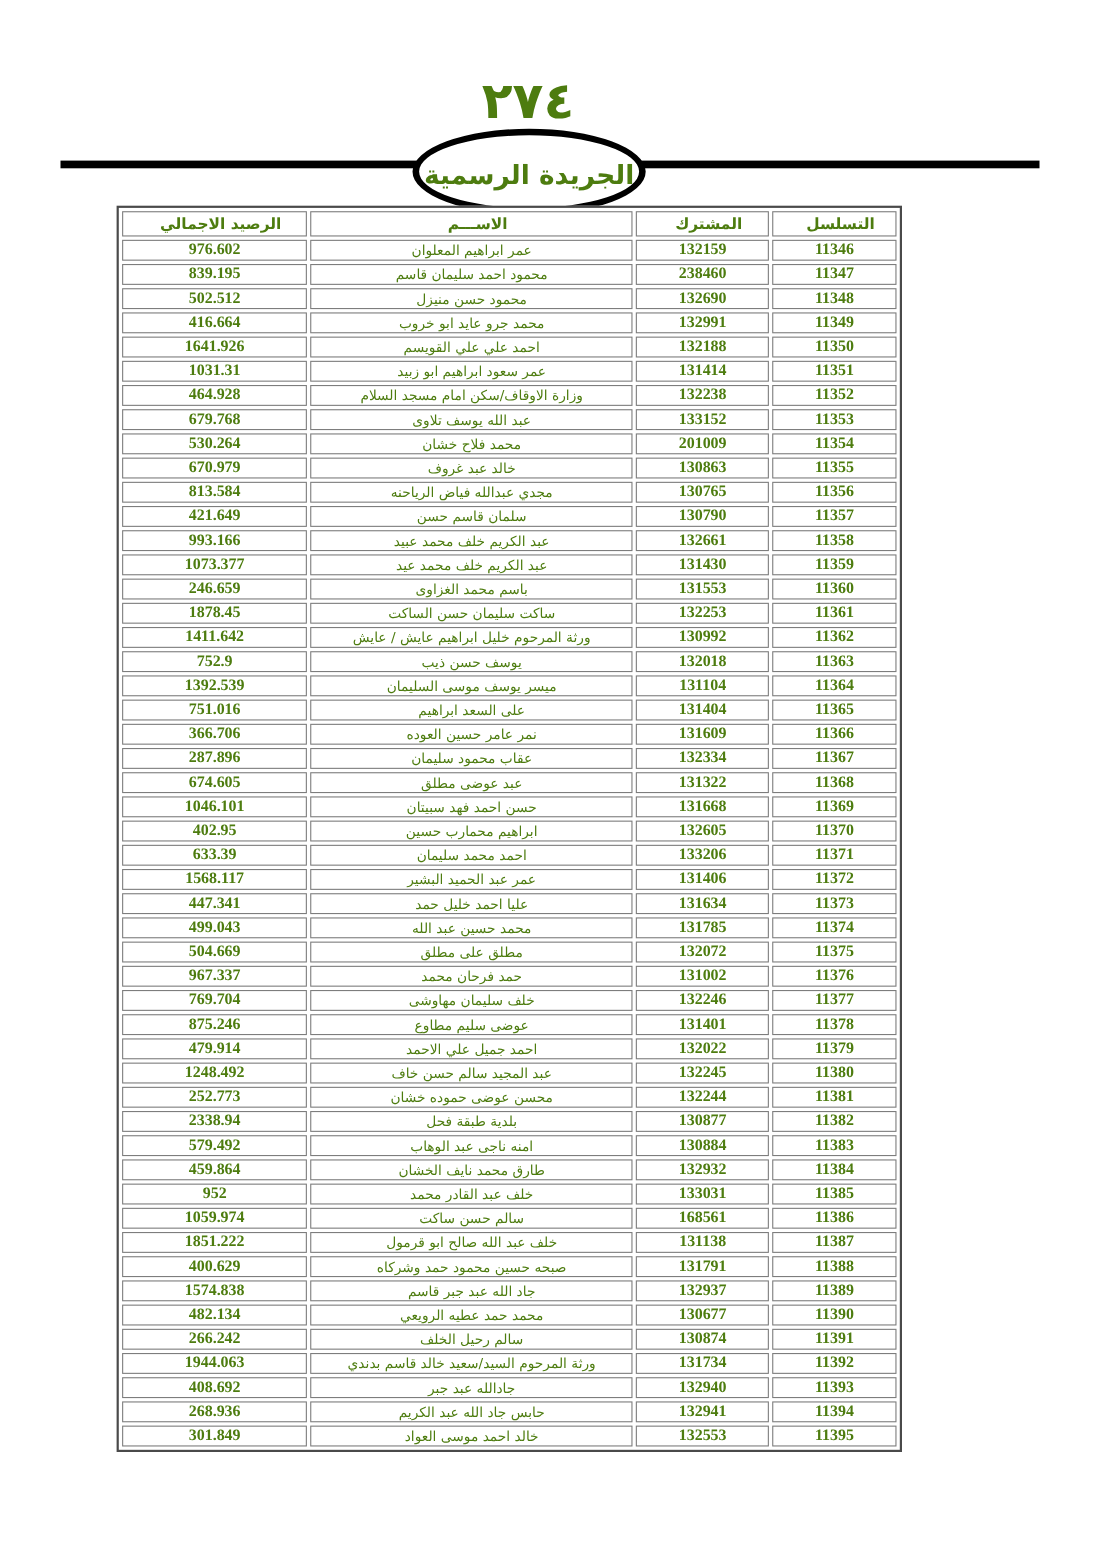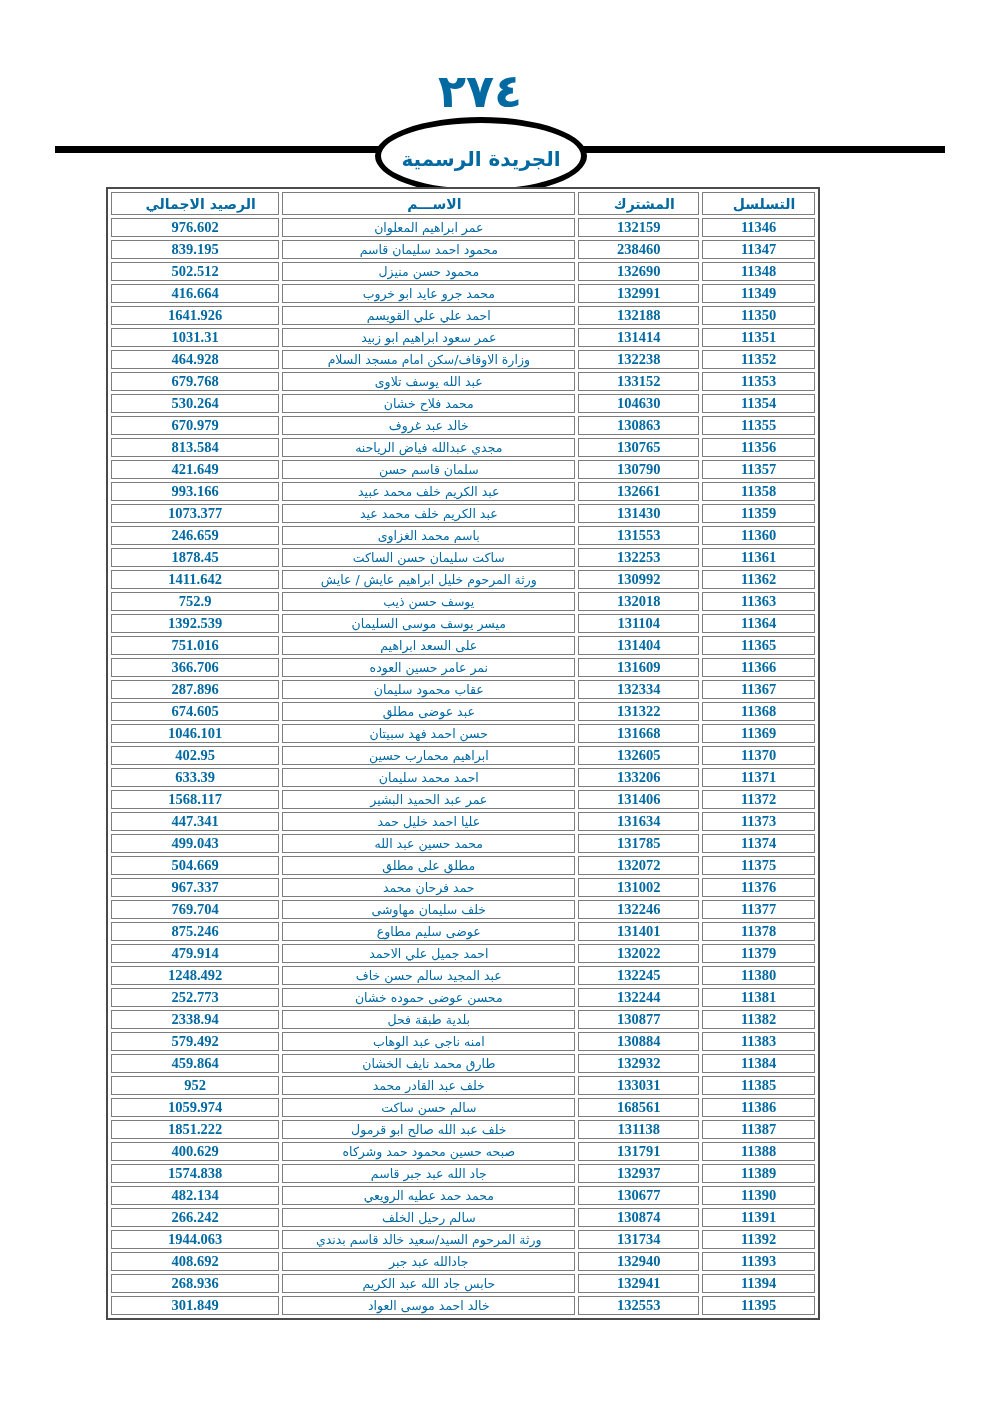--- a/index.html
+++ b/index.html
@@ -3,21 +3,21 @@
 <meta charset="utf-8">
 <style>
   html, body { margin: 0; padding: 0; background: #e8e8e8; }
   .page {
     position: relative;
     width: 1000px;
     height: 1414px;
     margin: 0 auto;
     background: #ffffff;
     font-family: "DejaVu Sans", sans-serif;
-    color: #0369a1;
+    color: #4d7c0f;
     overflow: hidden;
   }
   
   .page-number {
     position: absolute;
     top: 66px; left: 0; right: 40px;
     text-align: center;
     font-size: 46px;
     font-weight: bold;
     line-height: 1.1;
@@ -34,21 +34,21 @@
     top: 117px; left: 375px;
     width: 200px; height: 66px;
     background: #fff;
     border: 6px solid #000;
     border-radius: 50%;
     display: flex;
     align-items: center;
     justify-content: center;
   }
   .banner-oval .banner-text {
-    font-size: 20px;
+    font-size: 24px;
     font-weight: bold;
     padding-top: 6px;
   }
   
   table.gazette {
     position: absolute;
     top: 187px; left: 106px;
     width: 714px;
     direction: rtl;
     border-collapse: separate;
@@ -160,21 +160,21 @@
           <td class="num">464.928</td>
         </tr>
         <tr>
           <td class="num">11353</td>
           <td class="num">133152</td>
           <td class="name">عبد الله يوسف  تلاوى</td>
           <td class="num">679.768</td>
         </tr>
         <tr>
           <td class="num">11354</td>
-          <td class="num">104630</td>
+          <td class="num">201009</td>
           <td class="name">محمد فلاح خشان</td>
           <td class="num">530.264</td>
         </tr>
         <tr>
           <td class="num">11355</td>
           <td class="num">130863</td>
           <td class="name">خالد عبد غروف</td>
           <td class="num">670.979</td>
         </tr>
         <tr>

